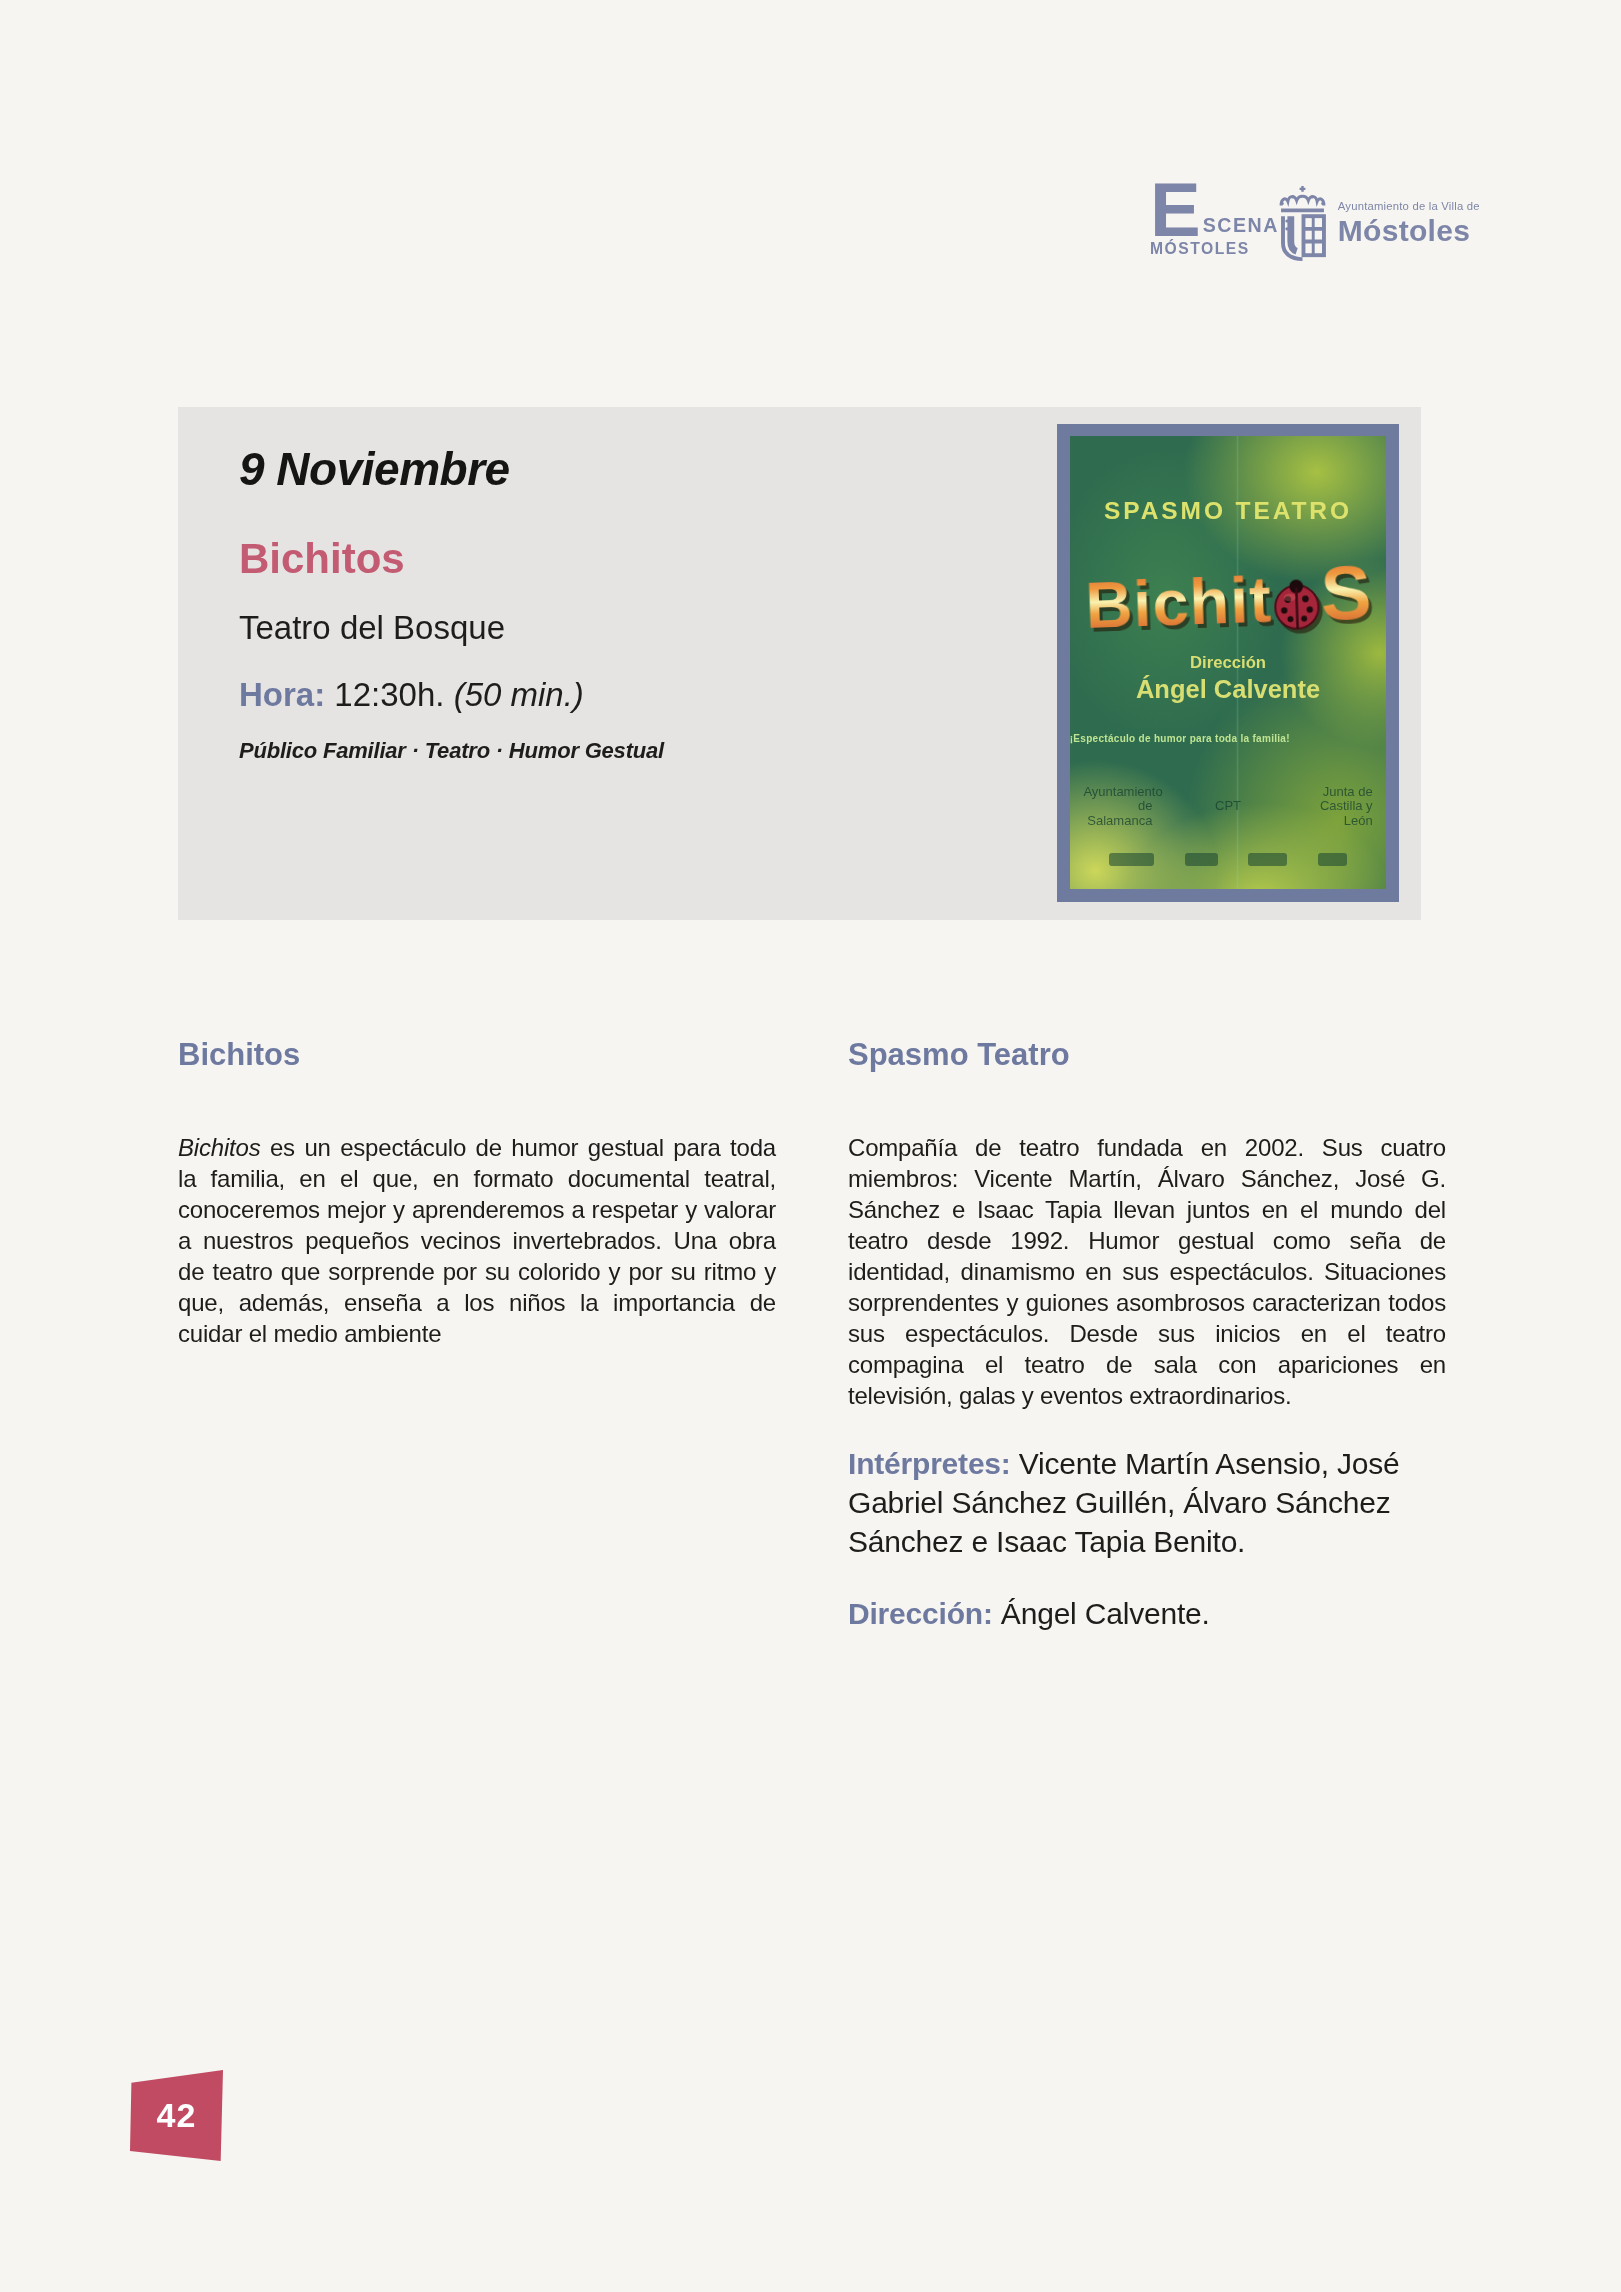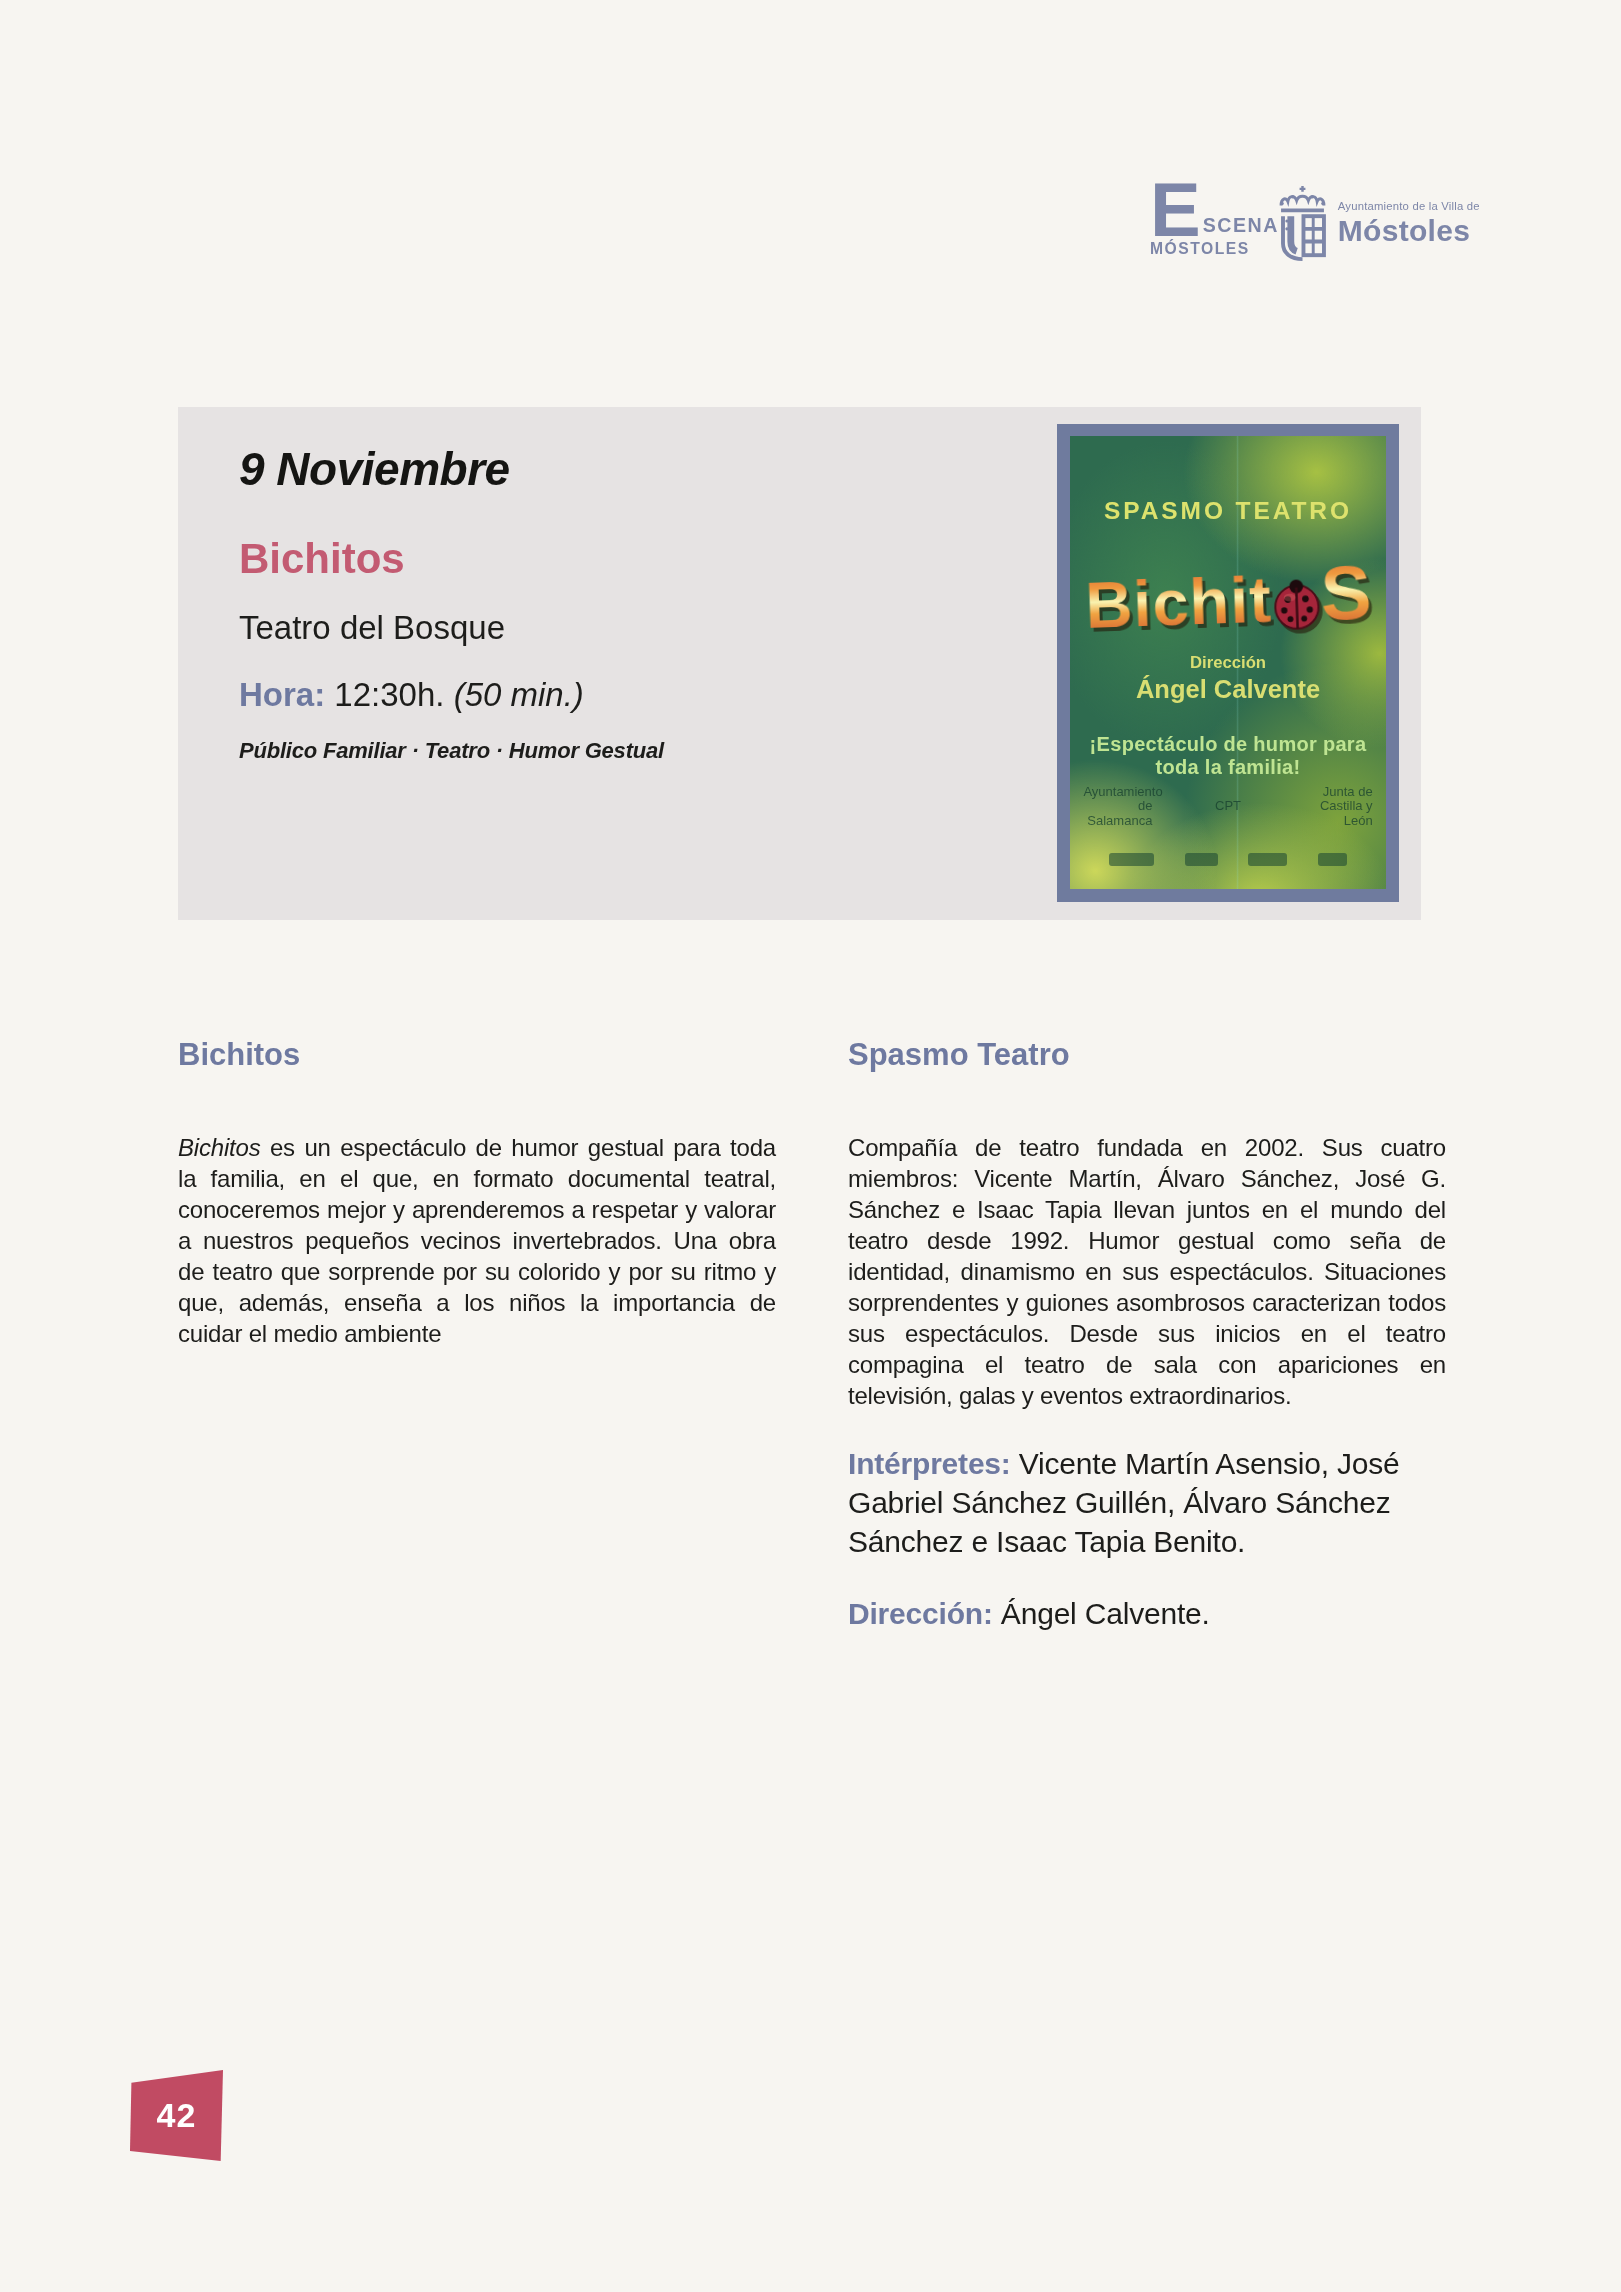--- a/index.html
+++ b/index.html
@@ -56,21 +56,21 @@
   .p-title{margin-top:27.4px;text-align:center;font-weight:800;transform:rotate(-2deg);
     filter:drop-shadow(3.9px 4.9px 0 rgba(35,25,8,0.6));white-space:nowrap;}
   .p-title .grad{
     background:linear-gradient(180deg,#d8622f 0%,#ef9a3f 28%,#f9f3b0 46%,#f0a341 62%,#c94f2c 100%);
     -webkit-background-clip:text;background-clip:text;color:transparent;}
   .p-title-main{font-size:65px;letter-spacing:1px;}
   .p-title-s{font-size:76px;}
   .ladybug{width:53px;height:53px;vertical-align:-9.8px;margin:0 -2px;}
   .p-direction-label{margin-top:13.7px;text-align:center;font-size:16.7px;font-weight:700;color:#d9de72;}
   .p-director{margin-top:2px;text-align:center;font-size:25.5px;font-weight:700;color:#d9de72;}
-  .p-tagline{margin-top:29px;text-align:center;font-size:20px;font-weight:700;color:#bfe492;letter-spacing:0.3px;}
+  .p-tagline{margin-top:29px;font-size:10px;font-weight:700;color:#bfe492;letter-spacing:0.3px;}
   .p-sponsors{position:absolute;left:13.7px;right:13.7px;bottom:61px;display:flex;justify-content:space-between;
     align-items:center;color:#163f2e;filter:blur(0.4px);opacity:0.75;}
   .sponsor{font-size:13px;font-weight:400;max-width:69px;text-align:right;line-height:1.1;}
   .p-sponsors2{position:absolute;left:39px;right:39px;bottom:23.5px;display:flex;justify-content:space-between;
     opacity:0.55;filter:blur(0.6px);}
   .blob{height:12.7px;background:#174432;border-radius:2.9px;}
   .blob:nth-child(1){width:45px}.blob:nth-child(2){width:33px}.blob:nth-child(3){width:39px}.blob:nth-child(4){width:29px}
 
   
   .columns{position:absolute;left:178px;top:1037px;width:1264px;display:flex;gap:72px;}

